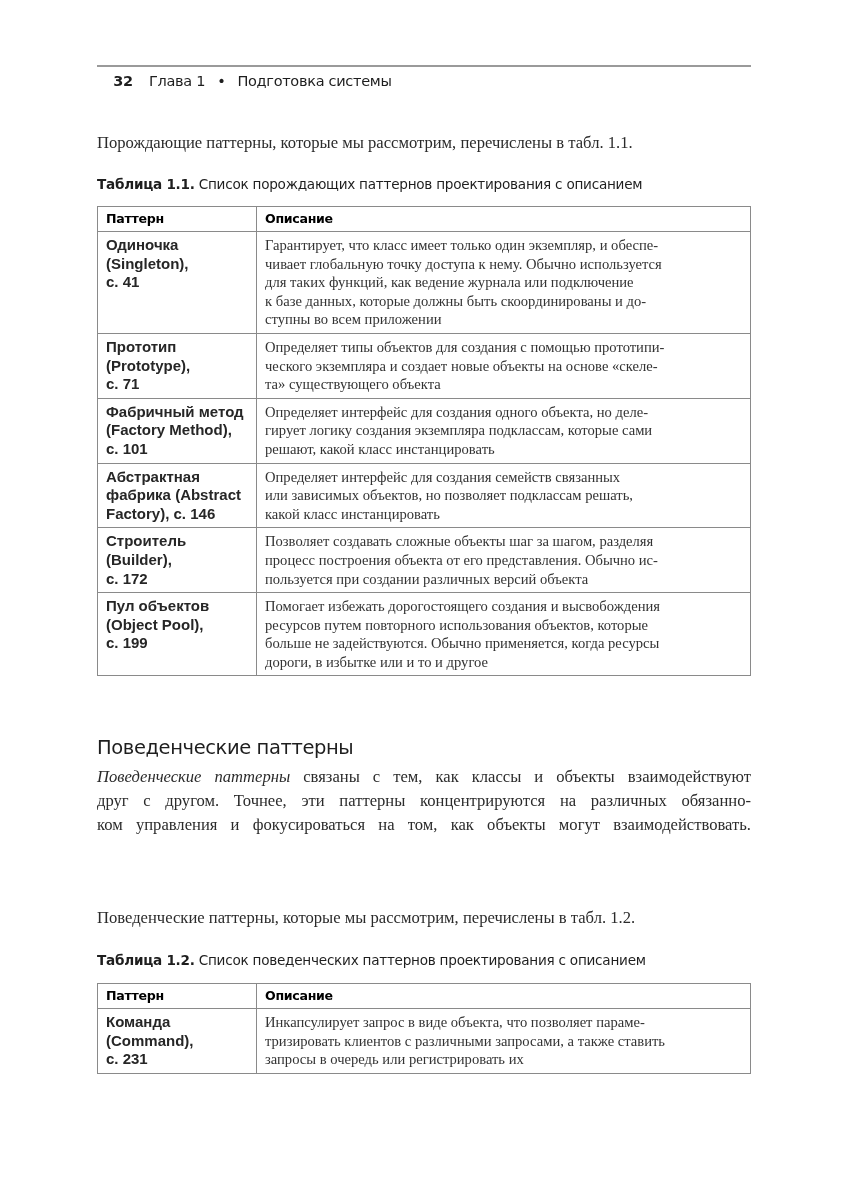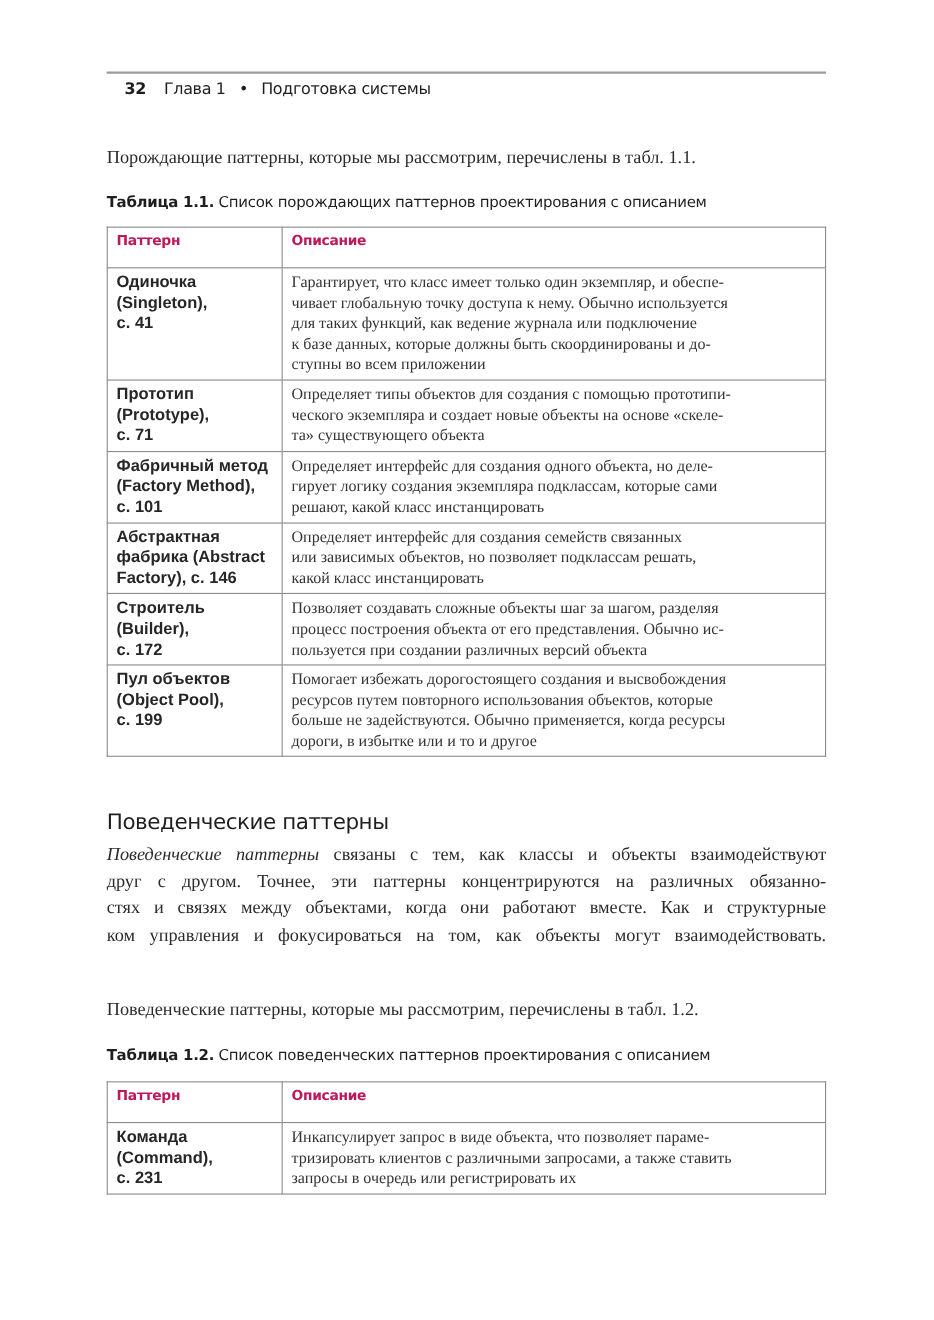--- a/index.html
+++ b/index.html
@@ -24,21 +24,21 @@
   table.pt {
     position: absolute; left: 0; width: 654px;
     border-collapse: collapse; table-layout: fixed;
   }
   table.pt td, table.pt th {
     border: 1.3px solid #8a8a8a; vertical-align: top; text-align: left;
     padding: 0 8px 0 8px;
   }
   table.pt th {
     font-family: "DejaVu Sans", sans-serif; font-weight: bold; font-size: 12.6px;
-    height: 37px; padding-top: 4px; padding-bottom: 0; color: #be185d; letter-spacing: -0.3px;
+    height: 25px; padding-top: 4px; padding-bottom: 0; color: #000000; letter-spacing: -0.3px;
     box-sizing: border-box;
   }
   table.pt col.c1 { width: 159px; }
   table.pt td.name {
     font-family: Liberation Sans, sans-serif; font-weight: bold;
     font-size: 15px; line-height: 18.6px; color: #262626; padding-top: 4px; padding-bottom: 4px;
   }
   table.pt td.desc {
     font-family: "Liberation Serif", "DejaVu Serif", serif;
     font-size: 14.6px; line-height: 18.6px; color: #333333; padding-top: 4px; padding-bottom: 4px;
@@ -152,21 +152,20 @@
           </td>
         </tr>
       </tbody>
   </table>
 
   <div class="heading">Поведенческие паттерны</div>
 
   <div class="para serif" style="top:765px;">
     <span class="line just"><i>Поведенческие паттерны</i><span> связаны с тем, как классы и объекты взаимодействуют</span></span>
     <span class="line just">друг с другом. Точнее, эти паттерны концентрируются на различных обязанно-</span>
-    <span class="line just">стях и связях между объектами, когда они работают вместе. Как и структурные</span>
     <span class="line just">ком управления и фокусироваться на том, как объекты могут взаимодействовать.</span>
   </div>
 
   <div class="para serif" style="top:906px;">
     <span class="line">Поведенческие паттерны, которые мы рассмотрим, перечислены в табл. 1.2.</span>
   </div>
 
   <div class="caption sans" style="top:952px;">
     <b>Таблица 1.2.</b>
     <span>Список поведенческих паттернов проектирования с описанием</span>

